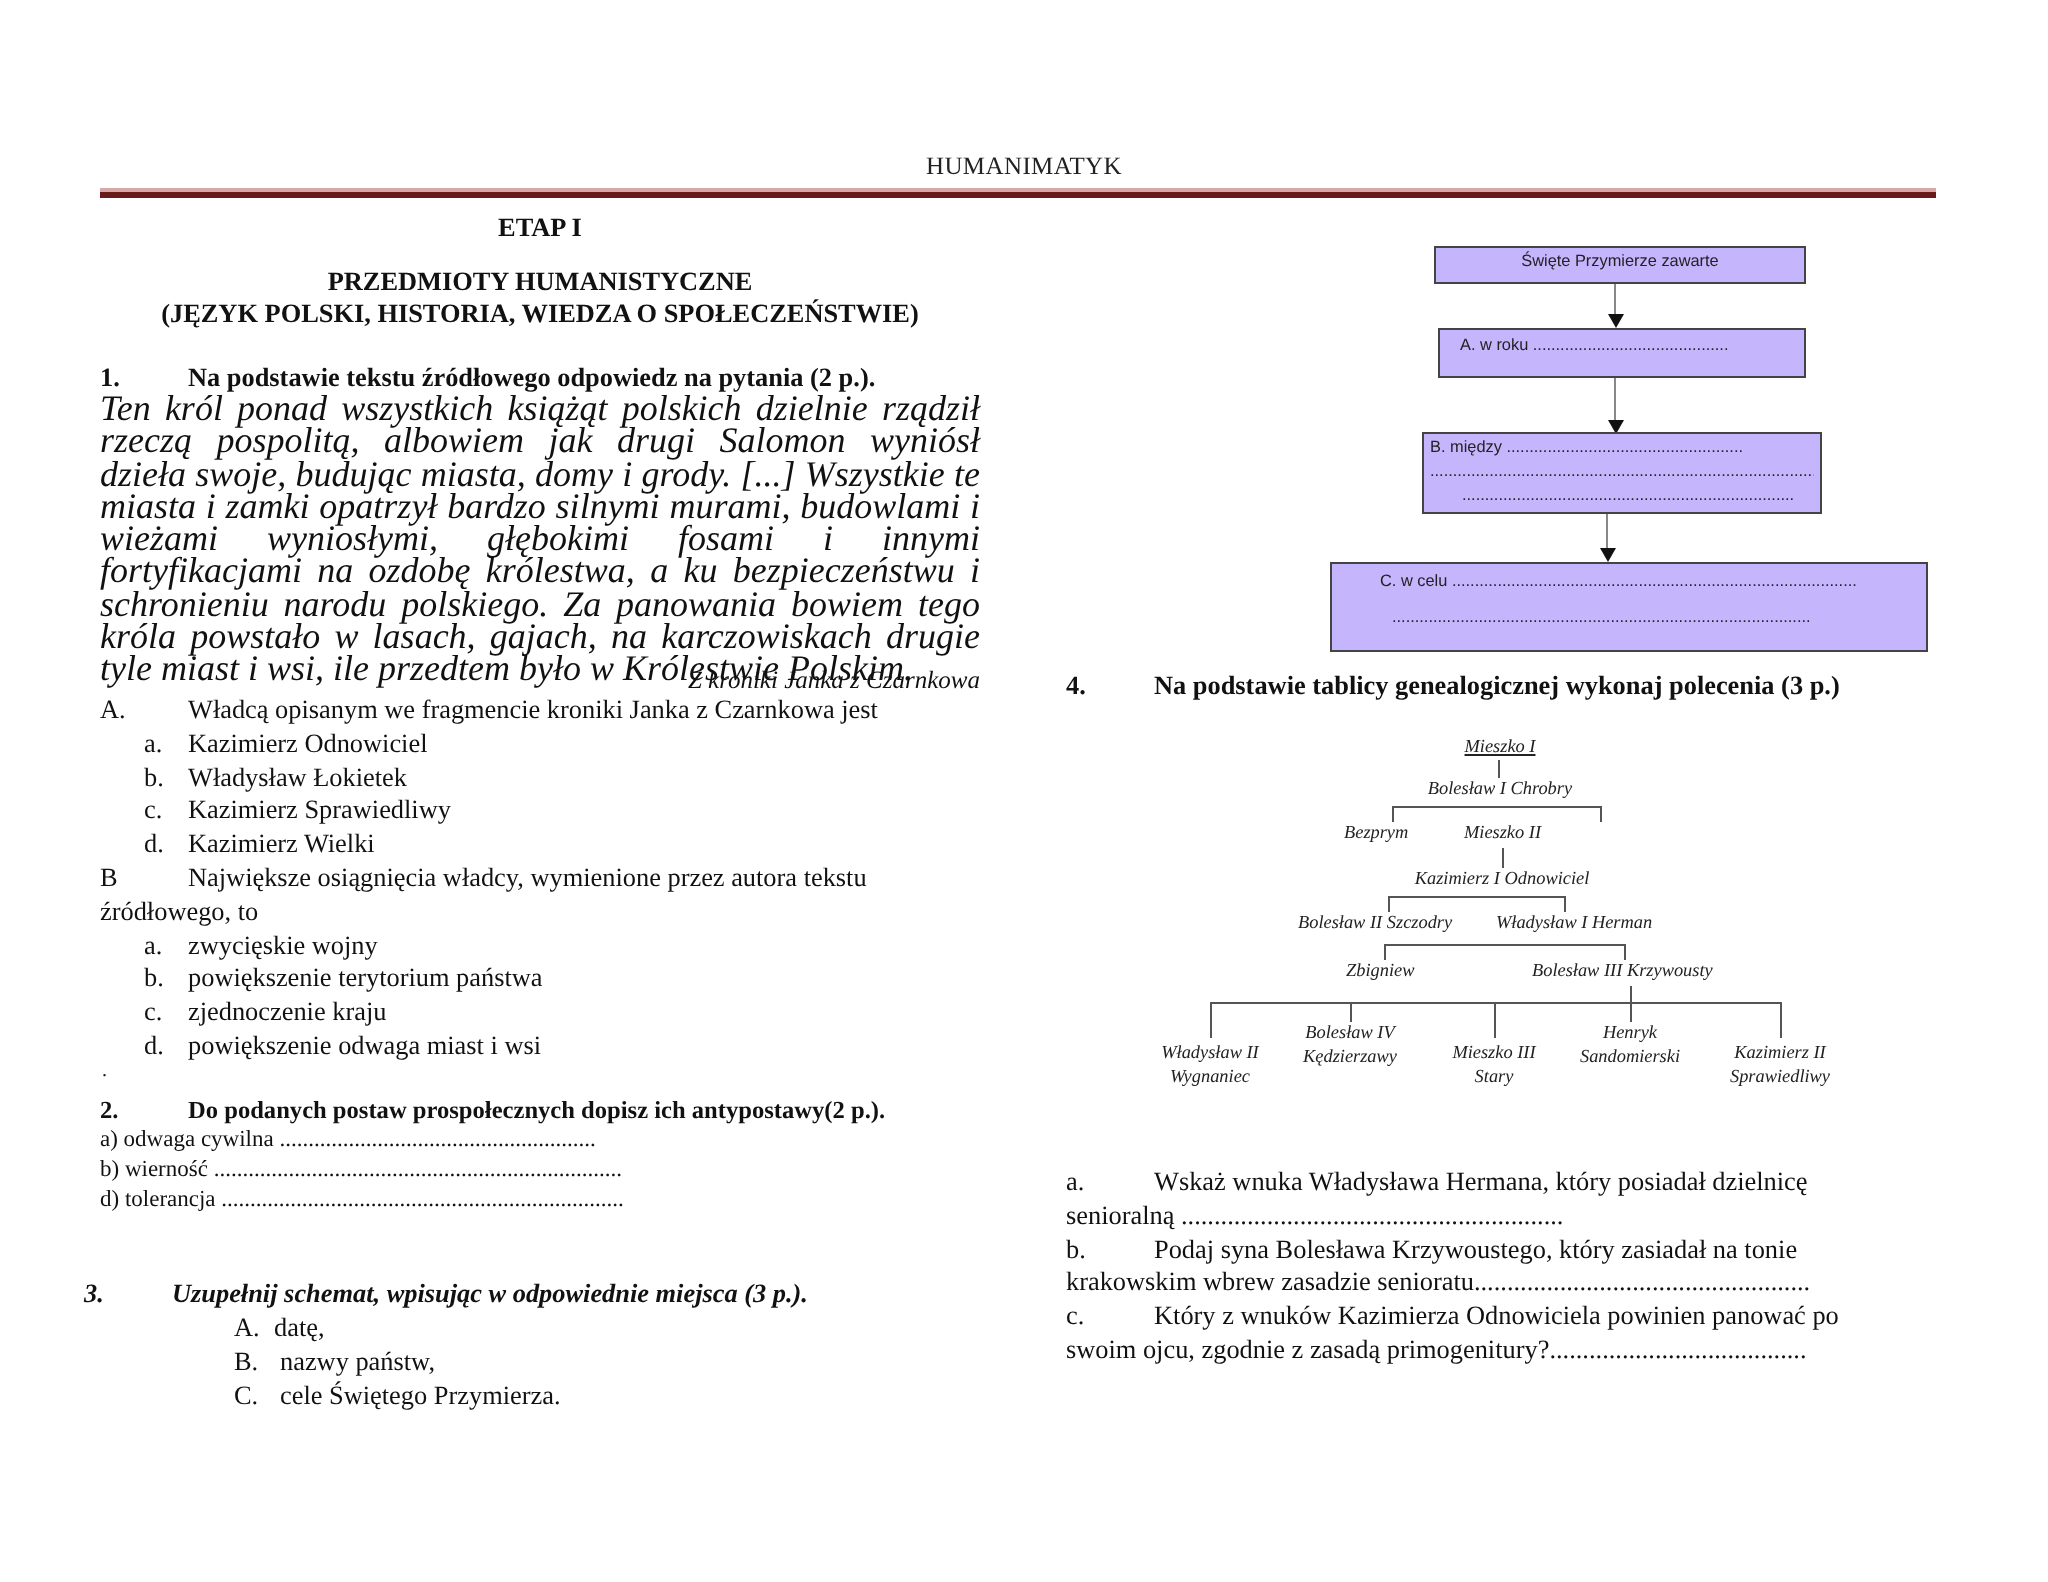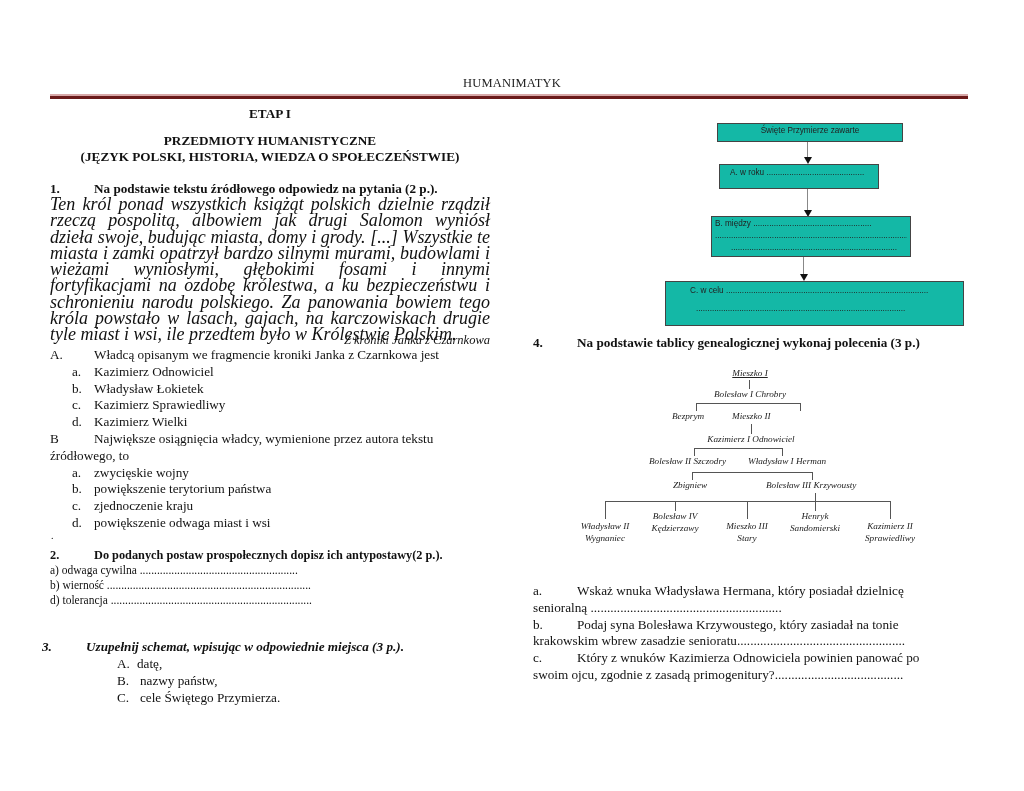--- a/index.html
+++ b/index.html
@@ -10,21 +10,21 @@
   .rule-dark { left:50px; width:918px; top:96px; height:3px; background:#6b1a1a; }
   .etap { left:50px; width:440px; text-align:center; font-weight:bold; font-size:13.2px; line-height:16px; }
   .q-head { font-weight:bold; font-size:13.2px; line-height:16px; white-space:nowrap; }
   .q-num { display:inline-block; width:44px; }
   .passage { left:50px; width:440px; top:196px; font-style:italic; font-size:18px; line-height:16.3px; text-align:justify; }
   .source { left:50px; width:440px; top:333px; text-align:right; font-style:italic; font-size:12.5px; }
   .line { font-size:13.2px; line-height:16.8px; white-space:nowrap; }
   .opt { padding-left:22px; }
   .opt .lt { display:inline-block; width:22px; }
   .small { font-size:11.5px; line-height:14.8px; white-space:nowrap; }
-  .schema-box { border:1px solid #444; background:#14b8a6; font-family:"Liberation Sans", sans-serif; font-size:8.2px; color:#222; box-sizing:border-box; }
+  .schema-box { border:1px solid #444; background:#c4b5fd; font-family:"Liberation Sans", sans-serif; font-size:8.2px; color:#222; box-sizing:border-box; }
   .arrow-line { width:1px; background:#888; }
   .arrow-head { width:0; height:0; border-left:4px solid transparent; border-right:4px solid transparent; border-top:7px solid #111; }
   .dots { white-space:nowrap; overflow:hidden; }
   .tree { font-style:italic; font-size:9.2px; color:#222; white-space:nowrap; }
   .tline { background:#555; }
   .tree-center { text-align:center; }
   .task { left:533px; width:430px; font-size:13.2px; line-height:16.8px; }
 </style>
 </head>
 <body>
@@ -78,21 +78,21 @@
   <div class="line"><span style="display:inline-block;width:20px;">A.</span><span>datę,</span></div>
   <div class="line"><span style="display:inline-block;width:23px;">B.</span><span>nazwy państw,</span></div>
   <div class="line"><span style="display:inline-block;width:23px;">C.</span><span>cele Świętego Przymierza.</span></div>
 </div>
 
 <div class="abs" style="left:0; top:0; width:1024px; height:791px; pointer-events:none;">
   <div class="abs schema-box" style="left:717px; top:123px; width:186px; height:19px; text-align:center; padding-top:2px;">Święte Przymierze zawarte</div>
   <div class="abs arrow-line" style="left:807px; top:142px; height:17px;"></div>
   <div class="abs arrow-head" style="left:804px; top:157px;"></div>
 
-  <div class="abs schema-box" style="left:719px; top:164px; width:160px; height:25px; padding:3px 0 0 10px;">
+  <div class="abs schema-box" style="left:719px; top:164px; width:184px; height:25px; padding:3px 0 0 10px;">
       <div class="dots">A. w roku ...........................................</div>
     </div>
   <div class="abs arrow-line" style="left:807px; top:189px; height:23px;"></div>
   <div class="abs arrow-head" style="left:804px; top:210px;"></div>
 
   <div class="abs schema-box" style="left:711px; top:216px; width:200px; height:41px; padding:1px 3px 0 3px; line-height:12px;">
     <div class="dots">B. między ....................................................</div>
     <div class="dots">.......................................................................................</div>
     <div class="dots" style="padding-left:16px;">.........................................................................</div>
   </div>

